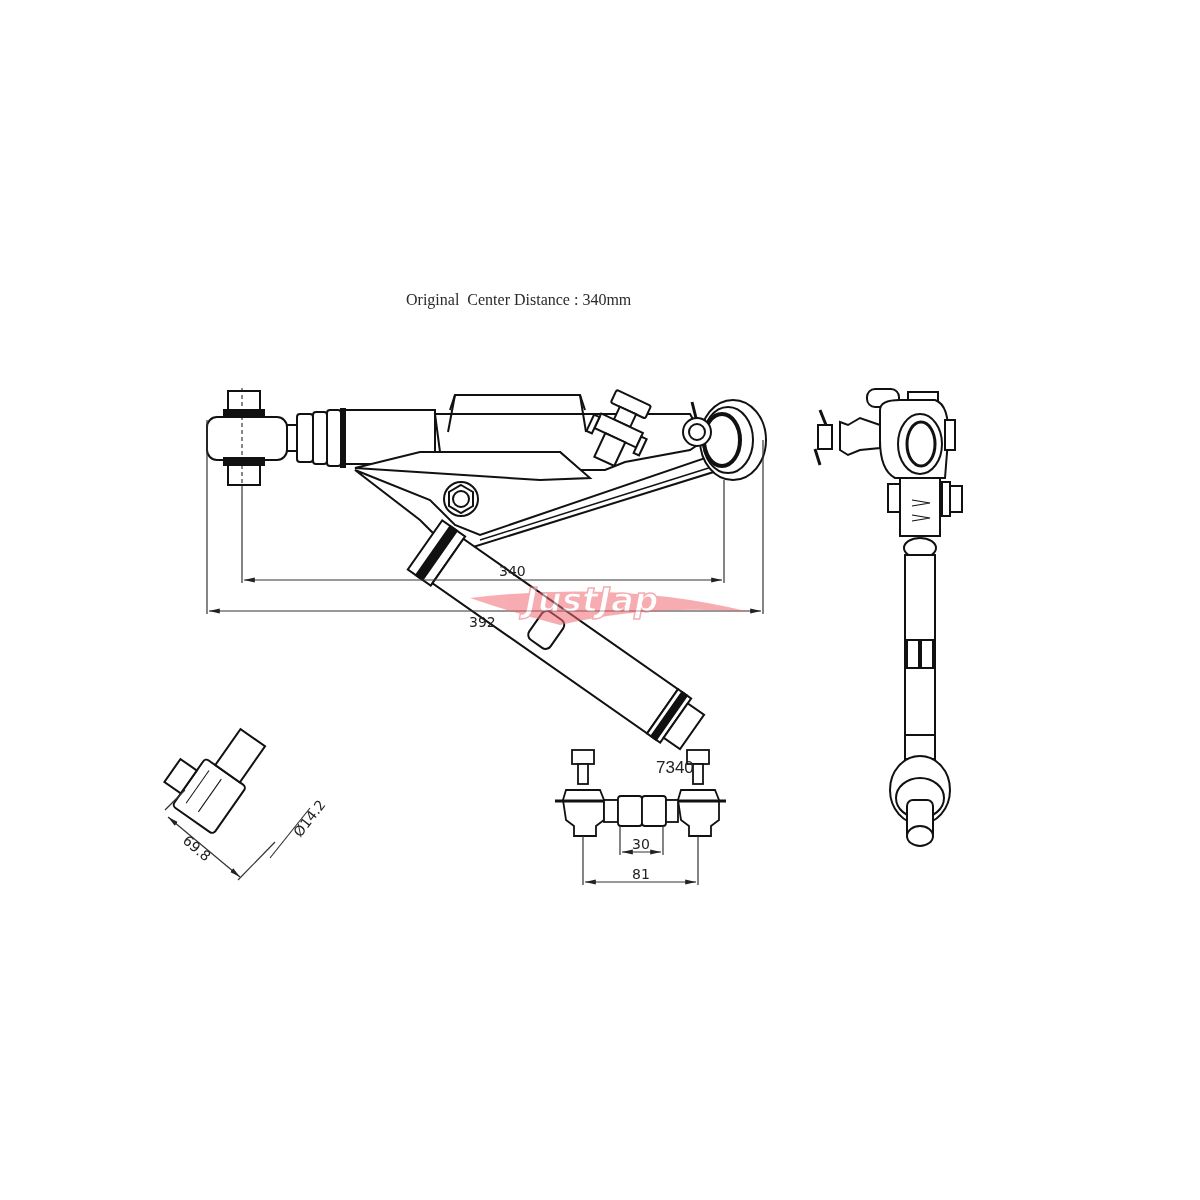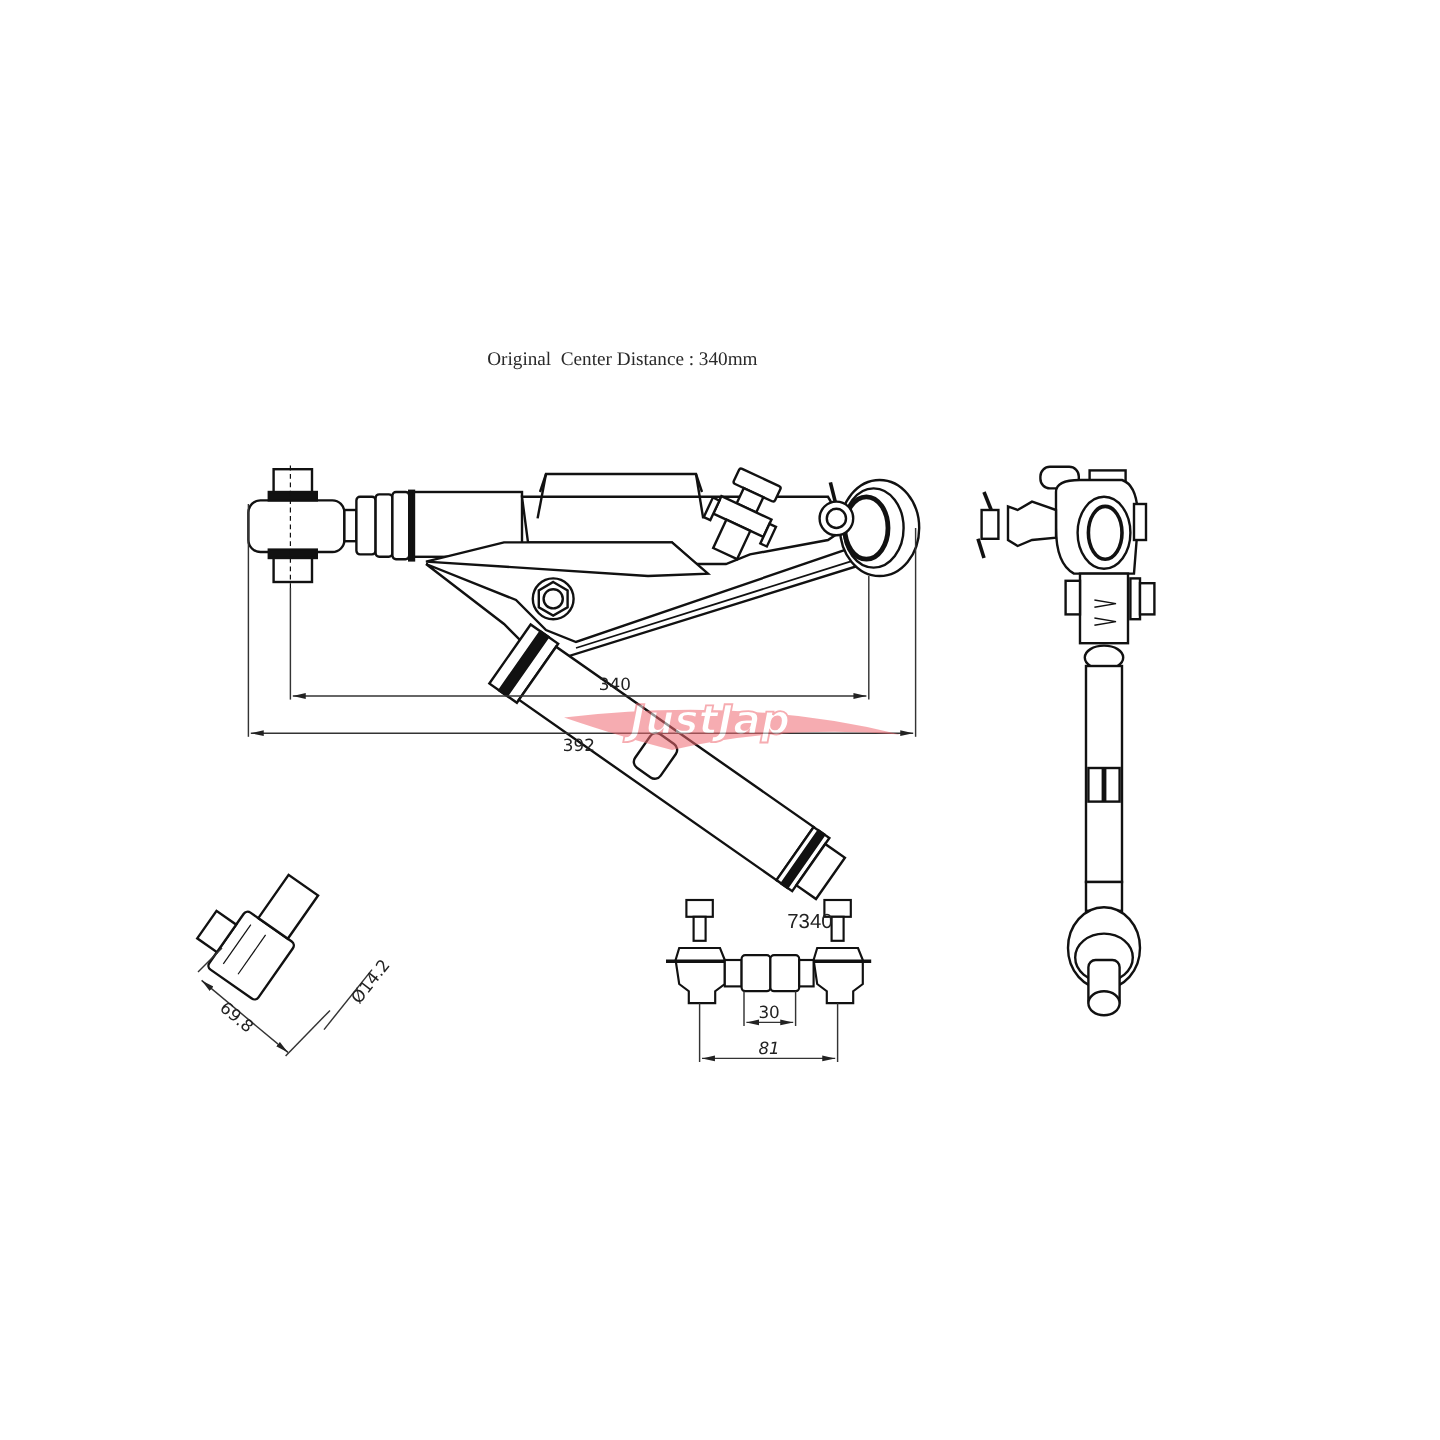--- a/index.html
+++ b/index.html
@@ -164,13 +164,13 @@
 <div class="spec-block">
   <div class="spec-line">Original  Center Distance : 340mm</div>
 </div>
 
 <div class="dim-label" style="left:467px;top:563px;margin-left:32px;">340</div>
 <div class="dim-label" style="left:469px;top:594px;margin-top:20px;">392</div>
 <div class="dim-label" style="left:190px;top:832px;transform:rotate(40deg);transform-origin:left top;">69.8</div>
 <div class="dim-label" style="left:290px;top:830px;transform:rotate(-52deg);transform-origin:left top;">Ø14.2</div>
 <div class="part-label" style="left:656px;top:724px;margin-top:34px;">7340</div>
 <div class="dim-label" style="left:632px;top:836px;text-align:right;">30</div>
-<div class="dim-label" style="left:632px;top:866px;font-style:italic;">81</div>
+<div class="dim-label" style="left:632px;top:866px;">81</div>
 
 </body></html>

